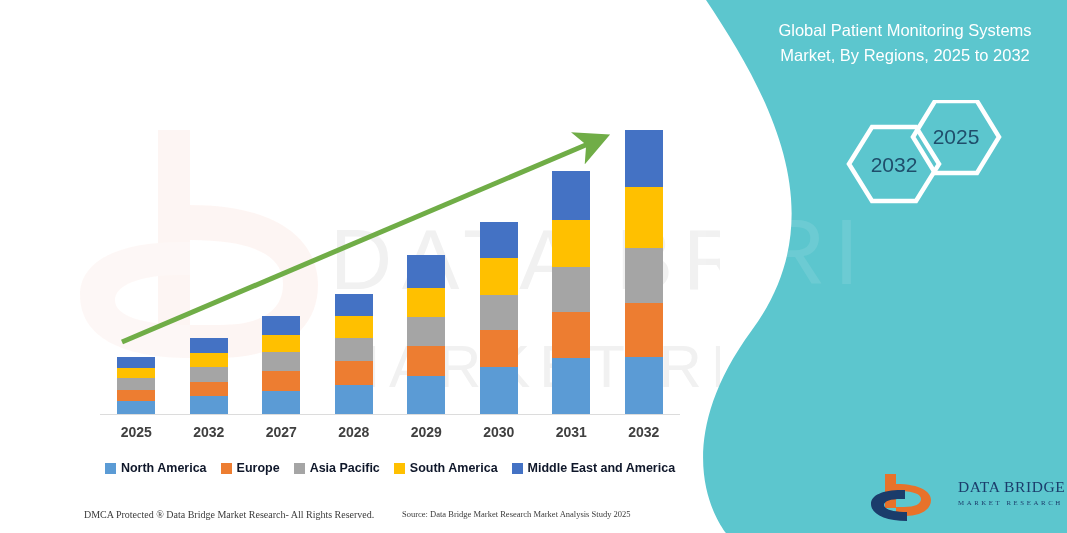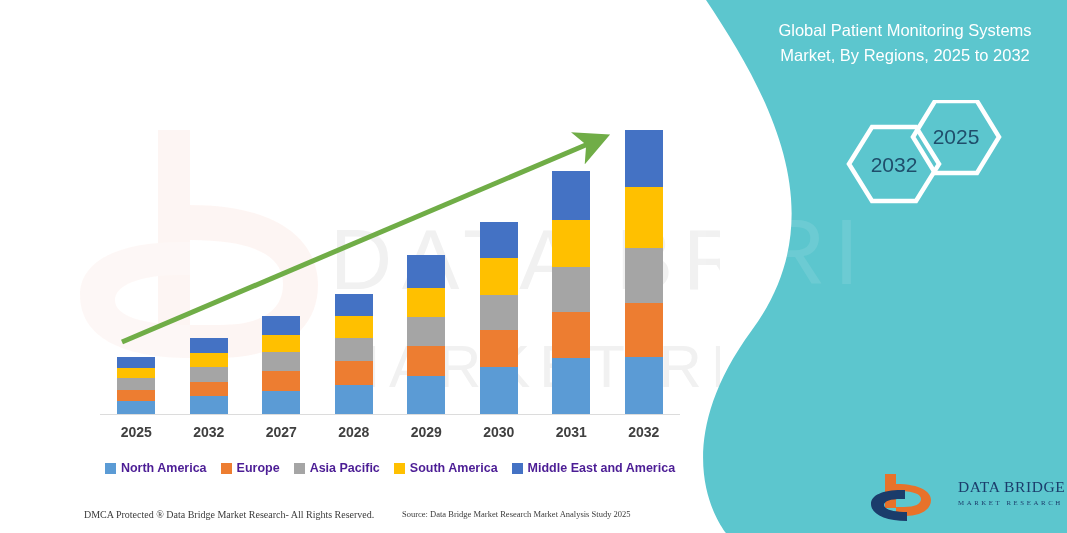--- a/index.html
+++ b/index.html
@@ -39,21 +39,21 @@
   .xlabels{position:absolute;left:100px;top:424px;width:580px;display:flex;}
   .xlab{flex:1 1 0;text-align:center;font-size:14px;font-weight:bold;color:#404040;}
 
   .arrow{position:absolute;left:100px;top:120px;width:580px;height:300px;pointer-events:none;}
 
   
   .legend{position:absolute;left:100px;top:461px;width:580px;display:flex;justify-content:center;
           align-items:center;gap:14px;flex-wrap:nowrap;}
   .lg-item{display:flex;align-items:center;gap:5px;white-space:nowrap;}
   .lg-sw{width:11px;height:11px;display:inline-block;flex:none;}
-  .lg-tx{font-size:12.5px;font-weight:bold;color:#4c1d95;}
+  .lg-tx{font-size:12.5px;font-weight:bold;color:#0f172a;}
 
   
   .foot-left{position:absolute;left:84px;top:509px;font-size:10px;color:#3b3b3b;white-space:nowrap;
              font-family:Liberation Serif, serif;}
   .foot-right{position:absolute;left:402px;top:509px;font-size:8.5px;color:#3b3b3b;white-space:nowrap;
              font-family:"Liberation Serif", serif;}
 
   
   .right-panel{position:absolute;left:0;top:0;width:1067px;height:533px;pointer-events:none;}
   .right-content{position:absolute;left:745px;top:0;width:322px;height:391px;}

